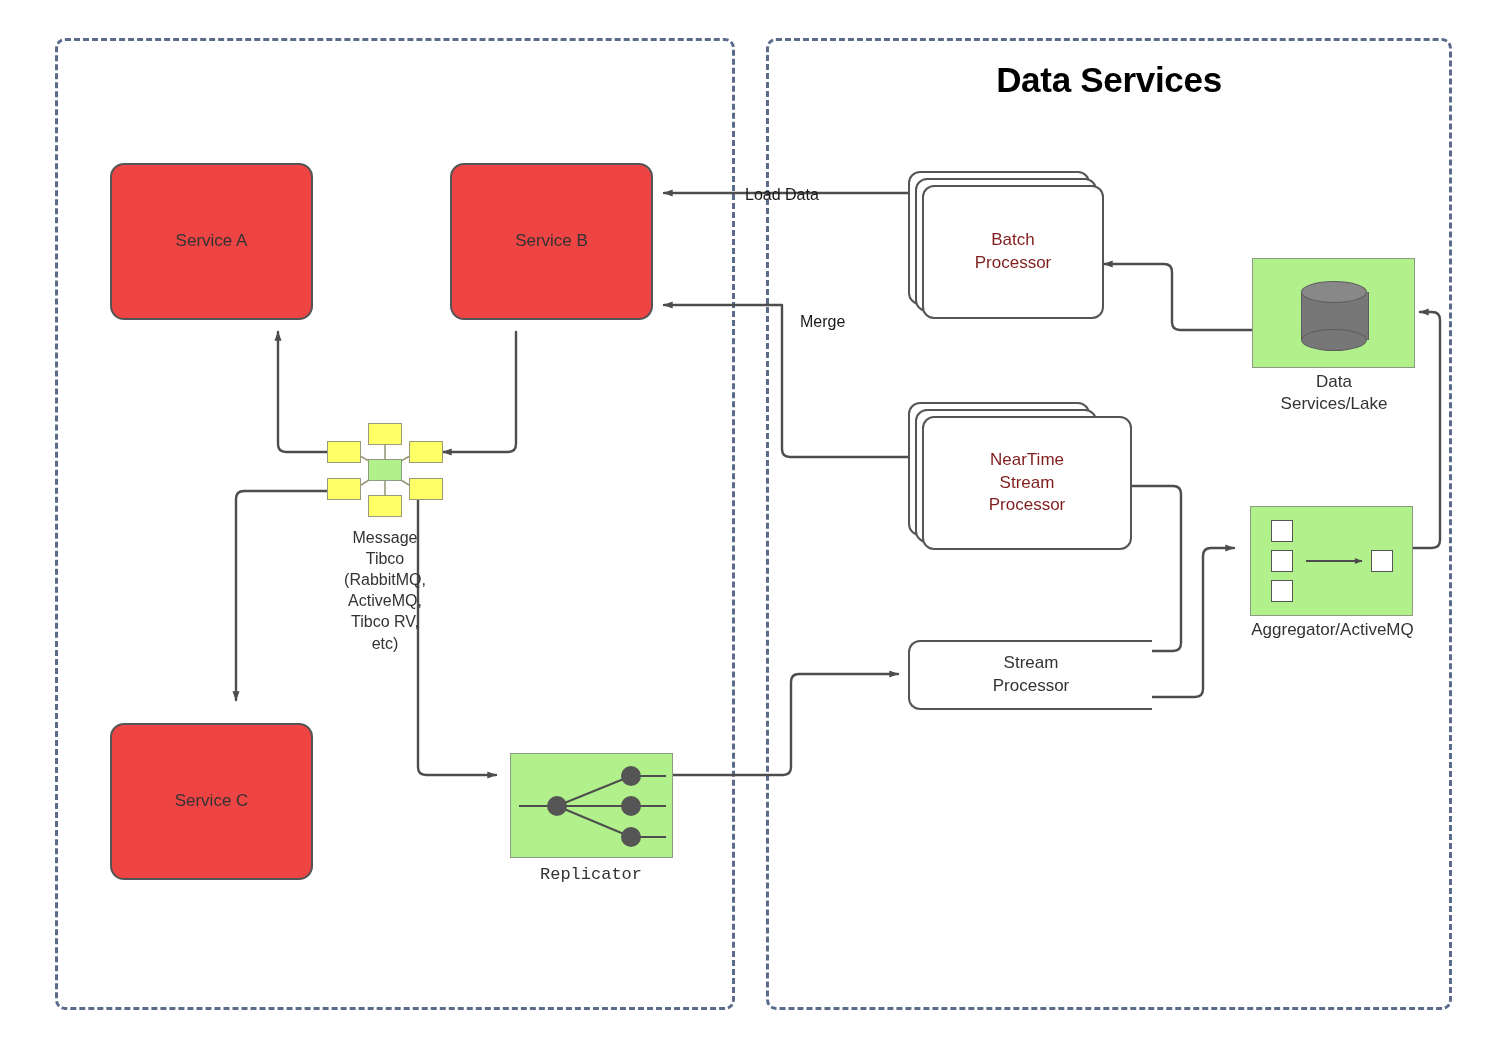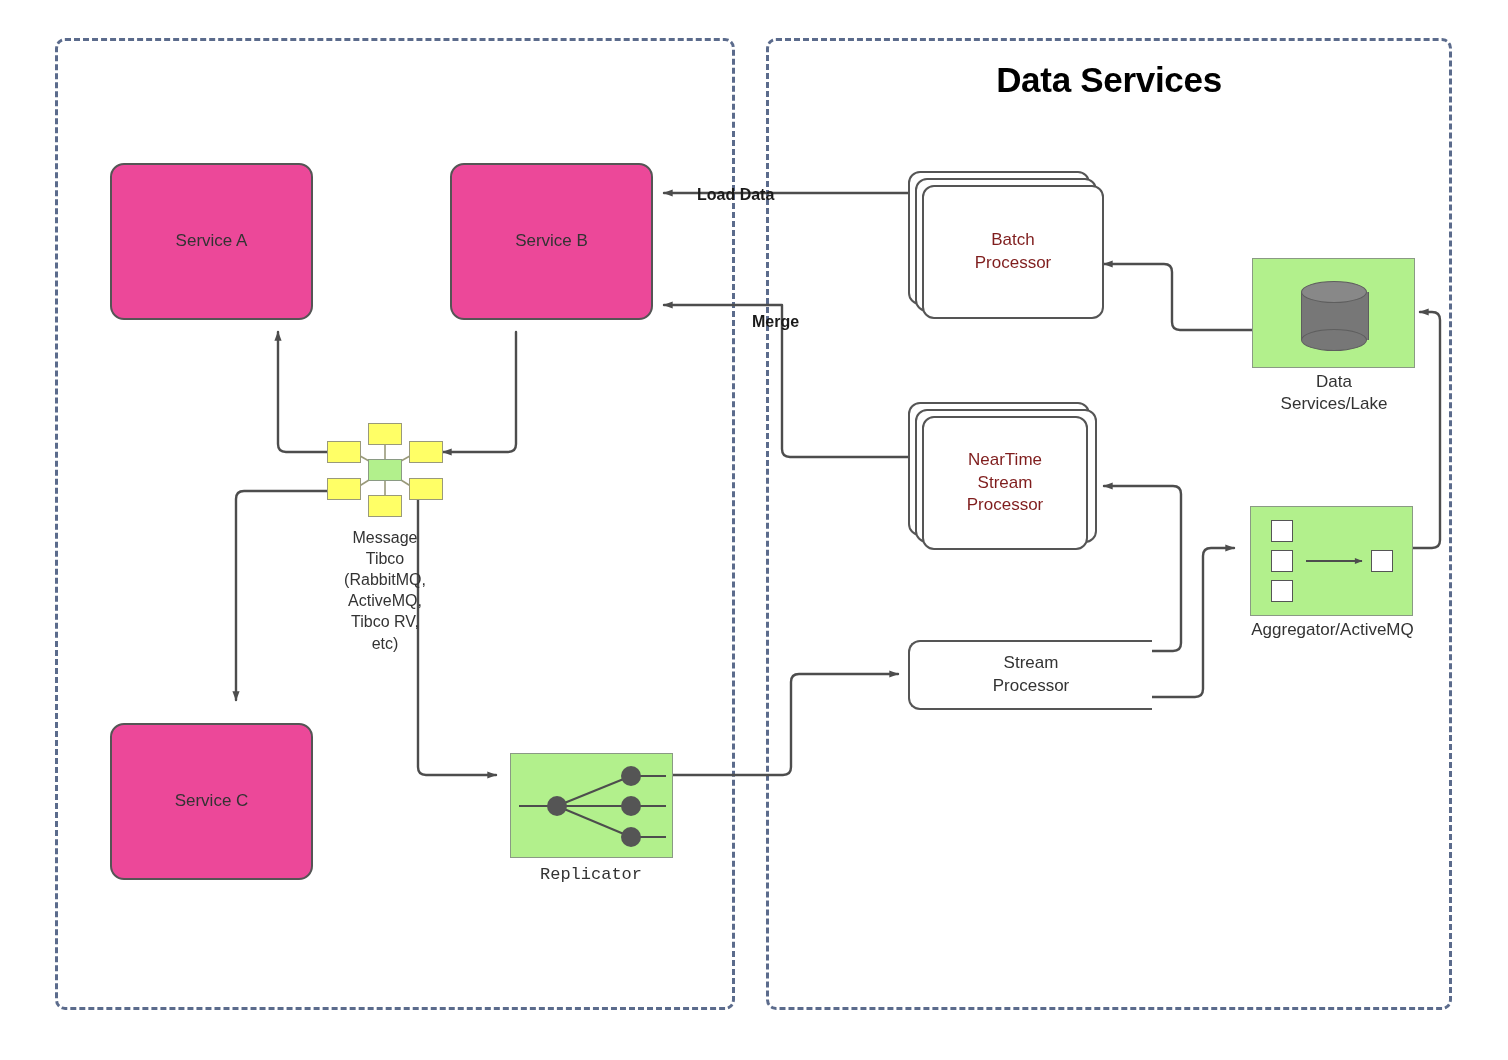--- a/index.html
+++ b/index.html
@@ -40,21 +40,21 @@
     color: #000000;
     letter-spacing: -0.3px;
   }
 
   
   .svc {
     position: absolute;
     box-sizing: border-box;
     border: 2.5px solid #555555;
     border-radius: 14px;
-    background: #ec4899;
+    background: #ef4444;
     display: flex;
     align-items: center;
     justify-content: center;
     color: #333333;
     font-size: 17px;
     text-align: center;
     line-height: 1.35;
   }
 
   
@@ -172,23 +172,24 @@
     position: absolute;
     box-sizing: border-box;
     background: #ffffff;
     border: 1.5px solid #555555;
   }
 
   
   .edge-label {
     position: absolute;
     font-size: 16px;
-    font-weight: bold;
+    font-weight: normal;
     color: #1a1a1a;
     white-space: nowrap;
+    margin-left: 48px;
   }
 </style>
 </head>
 <body>
 
 <div id="canvas">
 
   <div class="group" style="left:55px; top:38px; width:680px; height:972px;"></div>
 
   <div class="group" style="left:766px; top:38px; width:686px; height:972px;"></div>
@@ -298,21 +299,21 @@
       <span>
         <span>Batch</span><br>
         <span>Processor</span>
       </span>
     </div>
   </div>
 
   <div class="stack" style="left:908px; top:402px; width:196px; height:148px;">
     <div class="layer l1" style="width:182px; height:134px;"></div>
     <div class="layer l2" style="width:182px; height:134px;"></div>
-    <div class="layer l3" style="width:166px; height:134px;">
+    <div class="layer l3" style="width:210px; height:134px;">
       <span>
         <span>NearTime</span><br>
         <span>Stream</span><br>
         <span>Processor</span>
       </span>
     </div>
   </div>
 
   <div class="openbox" style="left:908px; top:640px; width:244px; height:70px;">
     <span>

